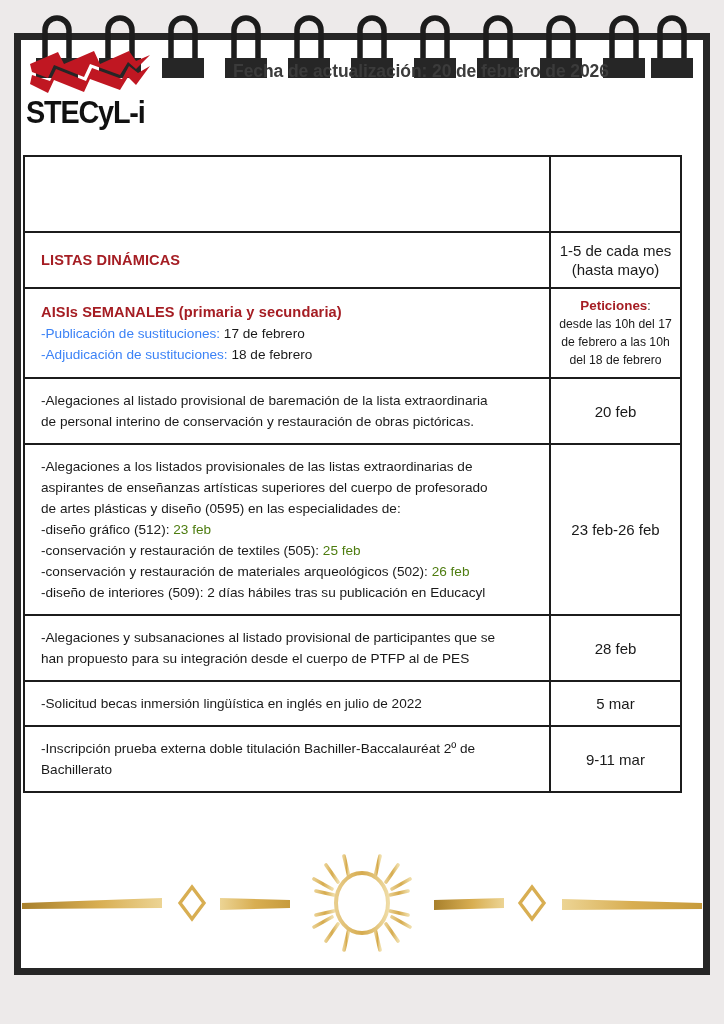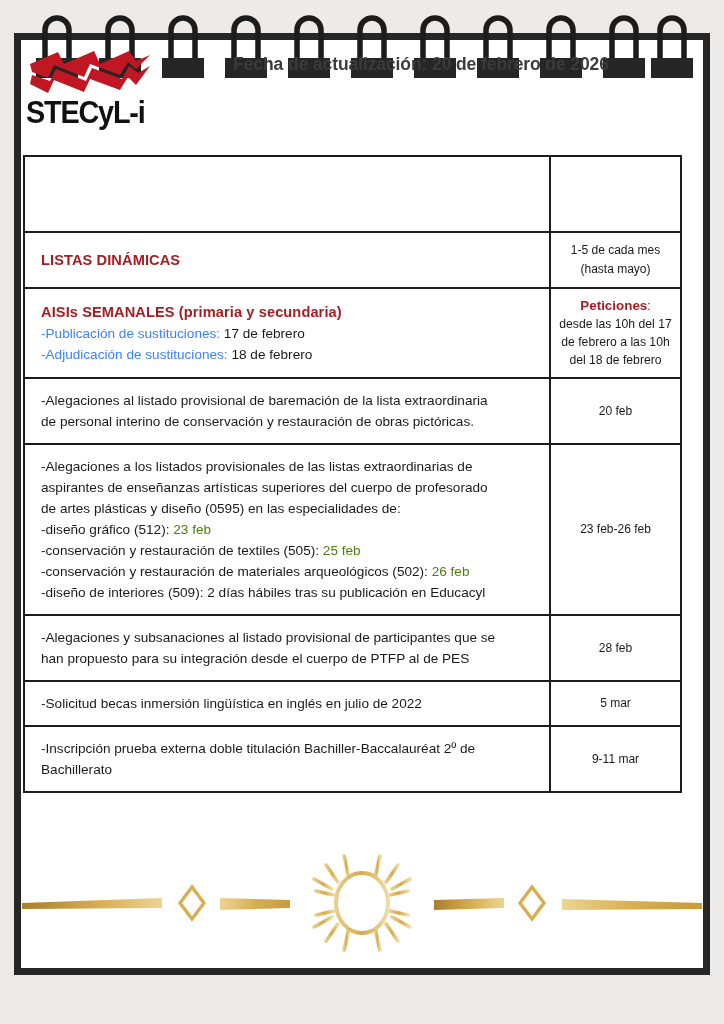--- a/index.html
+++ b/index.html
@@ -91,21 +91,21 @@
     font-family: "Liberation Sans", sans-serif;
     font-weight: 700;
     font-size: 47px;
     line-height: 54px;
     color: #b51c1c;
     letter-spacing: 0.2px;
     text-shadow: 2px 2px 1px rgba(130,130,130,0.45);
     white-space: nowrap;
   }
   #subtitle {
-    margin-top: 8px;
+    margin-top: 15px;
     font-family: "Liberation Sans", sans-serif;
     font-weight: 700;
     font-size: 17.5px;
     color: #3b3b3b;
     letter-spacing: -0.1px;
     white-space: nowrap;
   }
 
   
   #table-wrap {
@@ -147,21 +147,21 @@
 
   td.conv {
     padding: 11px 14px 11px 16px;
     font-size: 13.6px;
     line-height: 21px;
     color: #1a1a1a;
     text-align: left;
   }
   td.date {
     padding: 8px 6px;
-    font-size: 12px;
+    font-size: 15px;
     line-height: 19px;
     color: #1a1a1a;
     text-align: center;
   }
   td.date.small {
     font-size: 12.2px;
     line-height: 18px;
   }
   .lead-red {
     color: #3b82f6;

